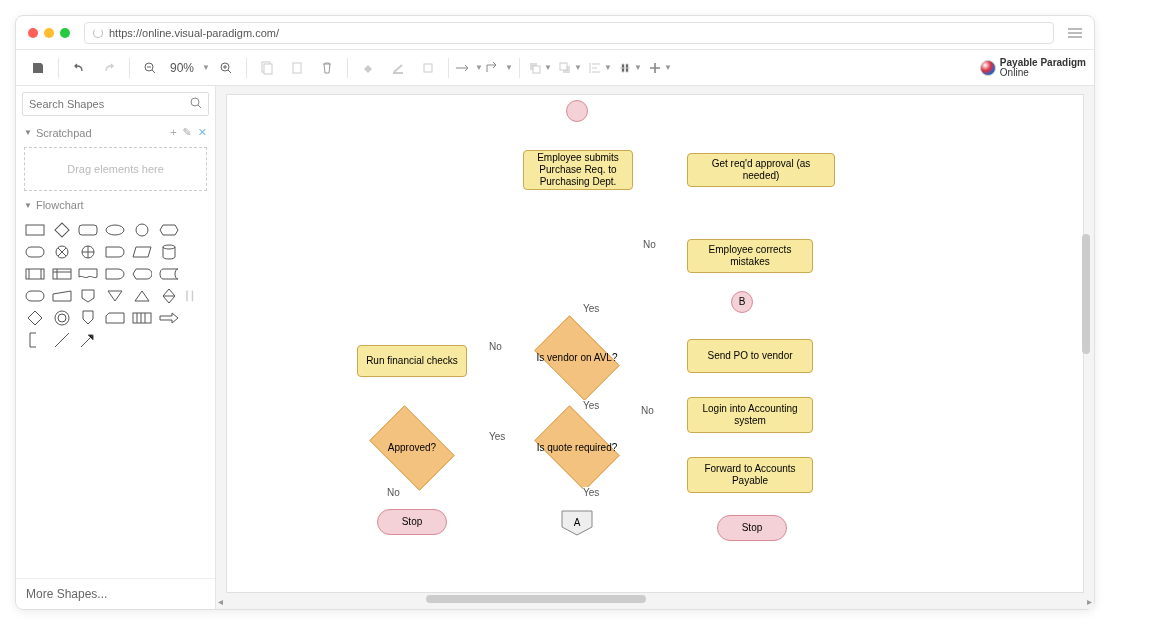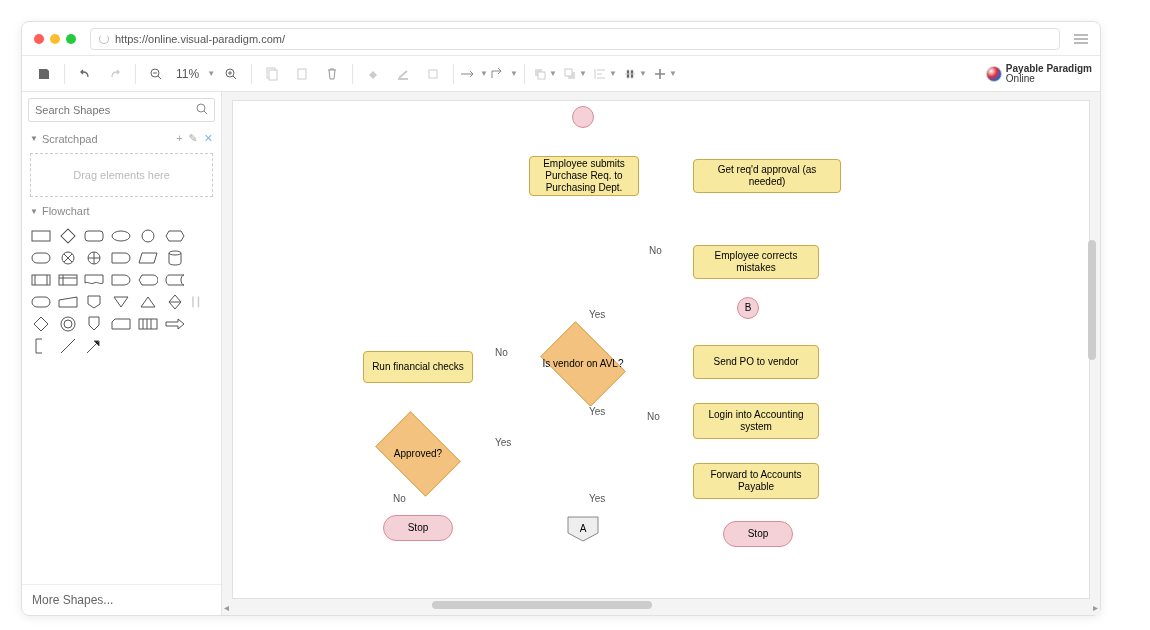--- a/index.html
+++ b/index.html
@@ -1,17 +1,17 @@
 <!DOCTYPE html>
 <html><head>
 <meta charset="utf-8">
 <style>
 * { box-sizing: border-box; margin: 0; padding: 0; }
 body { font-family: -apple-system, Helvetica, Arial, sans-serif; background: #fff; width: 1150px; height: 630px; overflow: hidden; }
-.window { width: 1150px; height: 630px; border: 1px solid #e0e0e0; border-radius: 8px; box-shadow: 0 2px 10px rgba(0,0,0,0.08); display: flex; flex-direction: column; margin: 21px; width: 1080px; height: 595px; }
+.window { width: 1150px; height: 630px; border: 1px solid #e0e0e0; border-radius: 8px; box-shadow: 0 2px 10px rgba(0,0,0,0.08); display: flex; flex-direction: column; margin: 15px; width: 1080px; height: 595px; }
 
 
 .titlebar { height: 34px; display: flex; align-items: center; padding: 0 12px; border-bottom: 1px solid #e8e8e8; }
 .dots { display: flex; gap: 6px; margin-right: 14px; }
 .dot { width: 10px; height: 10px; border-radius: 50%; }
 .dot.r { background:#ff5f56;} .dot.y{background:#ffbd2e;} .dot.g{background:#27c93f;}
 .url-bar { flex: 1; height: 22px; border: 1px solid #e0e0e0; border-radius: 4px; display: flex; align-items: center; padding: 0 8px; font-size: 11px; color: #555; }
 .url-bar .spinner { width:10px;height:10px;border:1px solid #bbb;border-top-color:transparent;border-radius:50%; margin-right:6px;}
 .hamburger { margin-left: 14px; color:#aaa; }
 .hamburger div{width:14px;height:2px;background:#bbb;margin:2px 0;}
@@ -103,21 +103,21 @@
           <path fill="none" stroke="#ccc" stroke-width="1.3" d="M4 10c0-3 2-5 5-5h2m-2-2 2 2-2 2"></path>
         </svg>
       </div>
     <div class="sep"></div>
     <div class="tbtn">
         <svg width="14" height="14" viewBox="0 0 14 14">
           <circle cx="6" cy="6" r="4" fill="none" stroke="#666"></circle>
           <path stroke="#666" d="M9 9l3 3M4 6h4"></path>
         </svg>
       </div>
-    <span class="zoom">11%</span>
+    <span class="zoom">90%</span>
     <span class="caret">▼</span>
     <div class="tbtn">
         <svg width="14" height="14" viewBox="0 0 14 14">
           <circle cx="6" cy="6" r="4" fill="none" stroke="#666"></circle>
           <path stroke="#666" d="M9 9l3 3M4 6h4M6 4v4"></path>
         </svg>
       </div>
     <div class="sep"></div>
     <div class="tbtn dis">
         <svg width="12" height="14">
@@ -482,20 +482,24 @@
 
         <div class="node box" style="left:460px;top:302px;width:126px;height:36px">Login into Accounting system</div>
 
         <div class="node diamond" style="left:135px;top:318px">
             <div class="shape"></div>
             <div class="txt">Approved?</div>
           </div>
         <div class="edge-lbl" style="left:262px;top:336px">Yes</div>
         <div class="edge-lbl" style="left:160px;top:392px">No</div>
 
+        <div class="node diamond" style="left:300px;top:318px">
+            <div class="shape"></div>
+            <div class="txt">Is quote required?</div>
+          </div>
         <div class="edge-lbl" style="left:414px;top:310px">No</div>
         <div class="edge-lbl" style="left:356px;top:392px">Yes</div>
 
         <div class="node box" style="left:460px;top:362px;width:126px;height:36px">Forward to Accounts Payable</div>
 
         <div class="node term" style="left:150px;top:414px">Stop</div>
         <div class="node term" style="left:490px;top:420px">Stop</div>
 
         <div class="node off" style="left:333px;top:414px">
           <svg viewBox="0 0 34 28">

